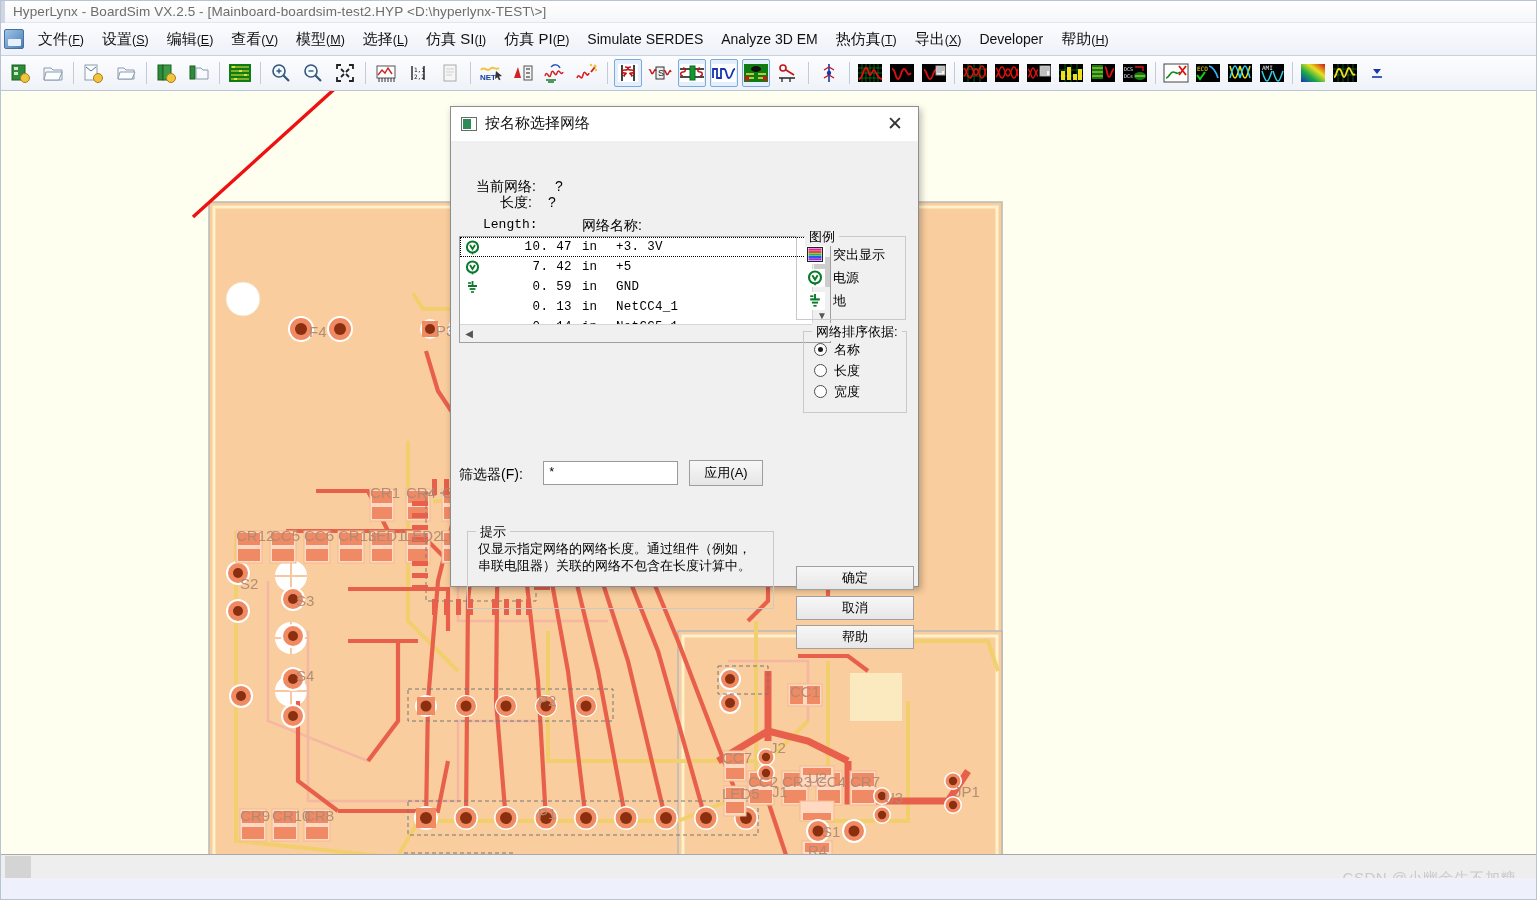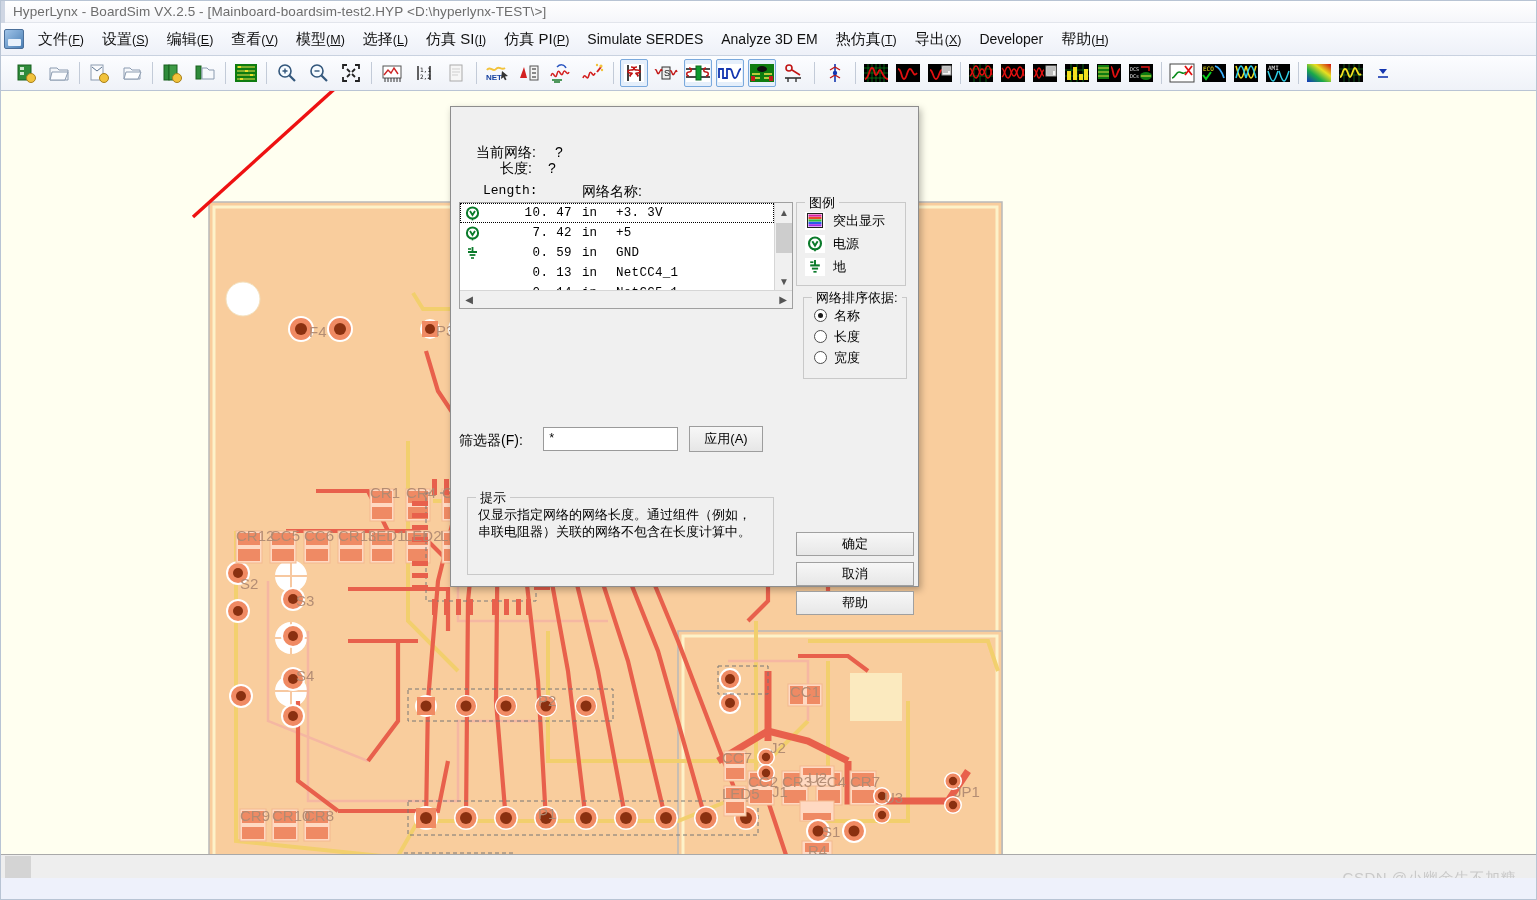--- a/index.html
+++ b/index.html
@@ -57,21 +57,21 @@
   .menu-item .mn { font-size: 15px; }
   .menu-item .mk { font-size: 12.5px; }
   .menu-item .mk u { text-decoration: underline; }
   .menu-item.latin { font-size: 14px; }
 
   
   #toolbar {
     position: absolute; left: 0; top: 55px; width: 1537px; height: 35px;
     background: linear-gradient(#fcfdff, #eff2f8);
     border-bottom: 1px solid #b9c4d4;
-    display: flex; align-items: center; padding-left: 10px;
+    display: flex; align-items: center; padding-left: 4px;
   }
   .tb-btn {
     width: 28px; height: 28px; margin: 0 2px;
     display: flex; align-items: center; justify-content: center;
     border: 1px solid transparent; border-radius: 2px; flex: none;
     position: relative;
   }
   .tb-btn.active { border: 1px solid #7aa9dd; background: #e5effb; }
   .tb-sep {
     width: 1px; height: 22px; background: #c3cbd8; margin: 0 4px; flex: none;
@@ -148,21 +148,21 @@
   .dlg-lbl {
     position: absolute; font-size: 14px; color: #000;
     font-family: "Liberation Sans", sans-serif; white-space: nowrap;
   }
   .mono-lbl {
     font-family: "Liberation Mono", monospace; font-size: 13px; color: #000;
   }
 
   
   #listbox {
-    position: absolute; left: 8px; top: 95px; width: 334px; height: 107px;
+    position: absolute; left: 8px; top: 95px; width: 372px; height: 107px;
     border: 1px solid #a0a0a0; background: #ffffff;
     display: flex; flex-direction: column;
   }
   #list-scrollarea { position: relative; flex: 1; overflow: hidden; }
   #list-rows { position: absolute; left: 0; top: 0; right: 18px; }
   .list-row {
     height: 20px; display: flex; align-items: center;
     font-family: "Liberation Mono", monospace; font-size: 12.5px; color: #000;
   }
   .list-row.selected { outline: 1px dotted #000; outline-offset: -1px; }
@@ -1235,20 +1235,25 @@
           <path d="M0,0 L9,4 L0,8 z" fill="#ee1111"></path>
         </marker>
       </defs>
       <path d="M192 126 L381 -45" stroke="#ee1111" stroke-width="3.4" fill="none" marker-end="url(#ah)"></path>
     </svg>
 
   </div>
 
   <div id="dialog">
 
+    <div id="dlg-titlebar">
+      <div id="dlg-icon"></div>
+      <div id="dlg-title">按名称选择网络</div>
+      <div id="dlg-close">✕</div>
+    </div>
 
     <div id="dlg-body">
 
       <div class="dlg-lbl" style="left:25px; top:37px;">当前网络:</div>
       <div class="dlg-lbl" style="left:104px; top:37px;">?</div>
       <div class="dlg-lbl" style="left:49px; top:53px;">长度:</div>
       <div class="dlg-lbl" style="left:97px; top:53px;">?</div>
 
       <div class="mono-lbl" style="position:absolute; left:32px; top:76px;">Length:</div>
       <div class="dlg-lbl" style="left:131px; top:76px;">网络名称:</div>

